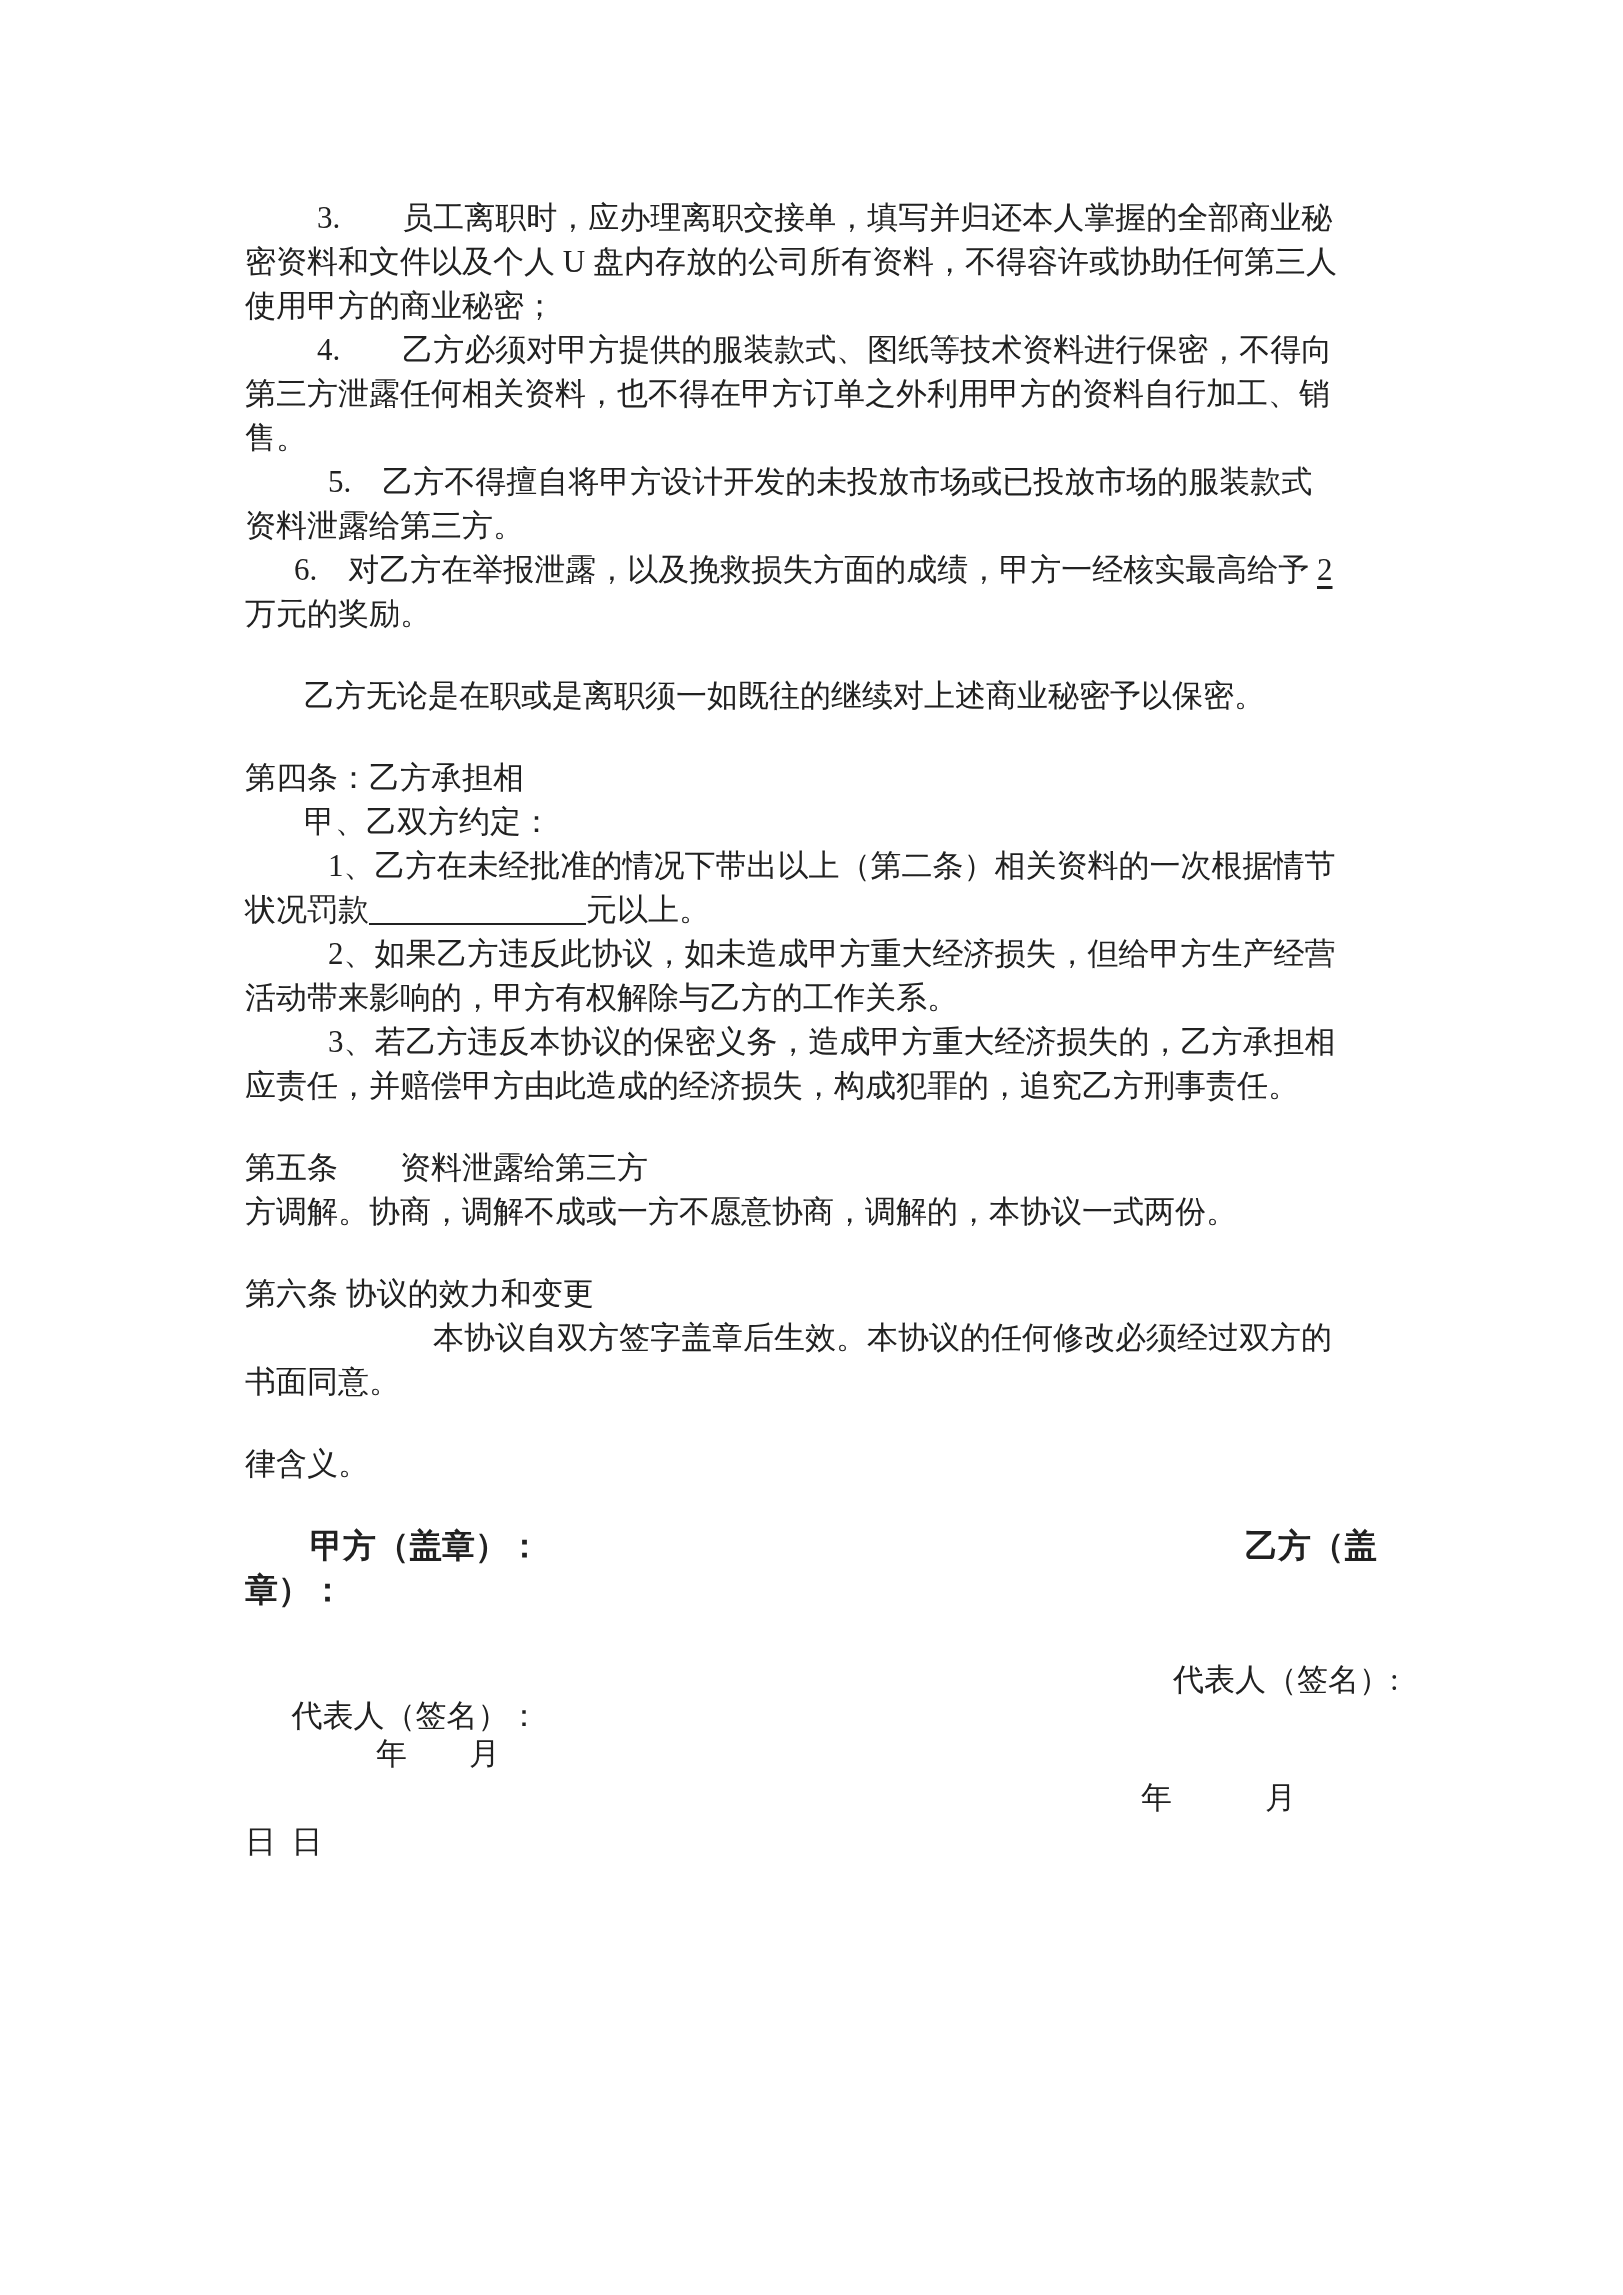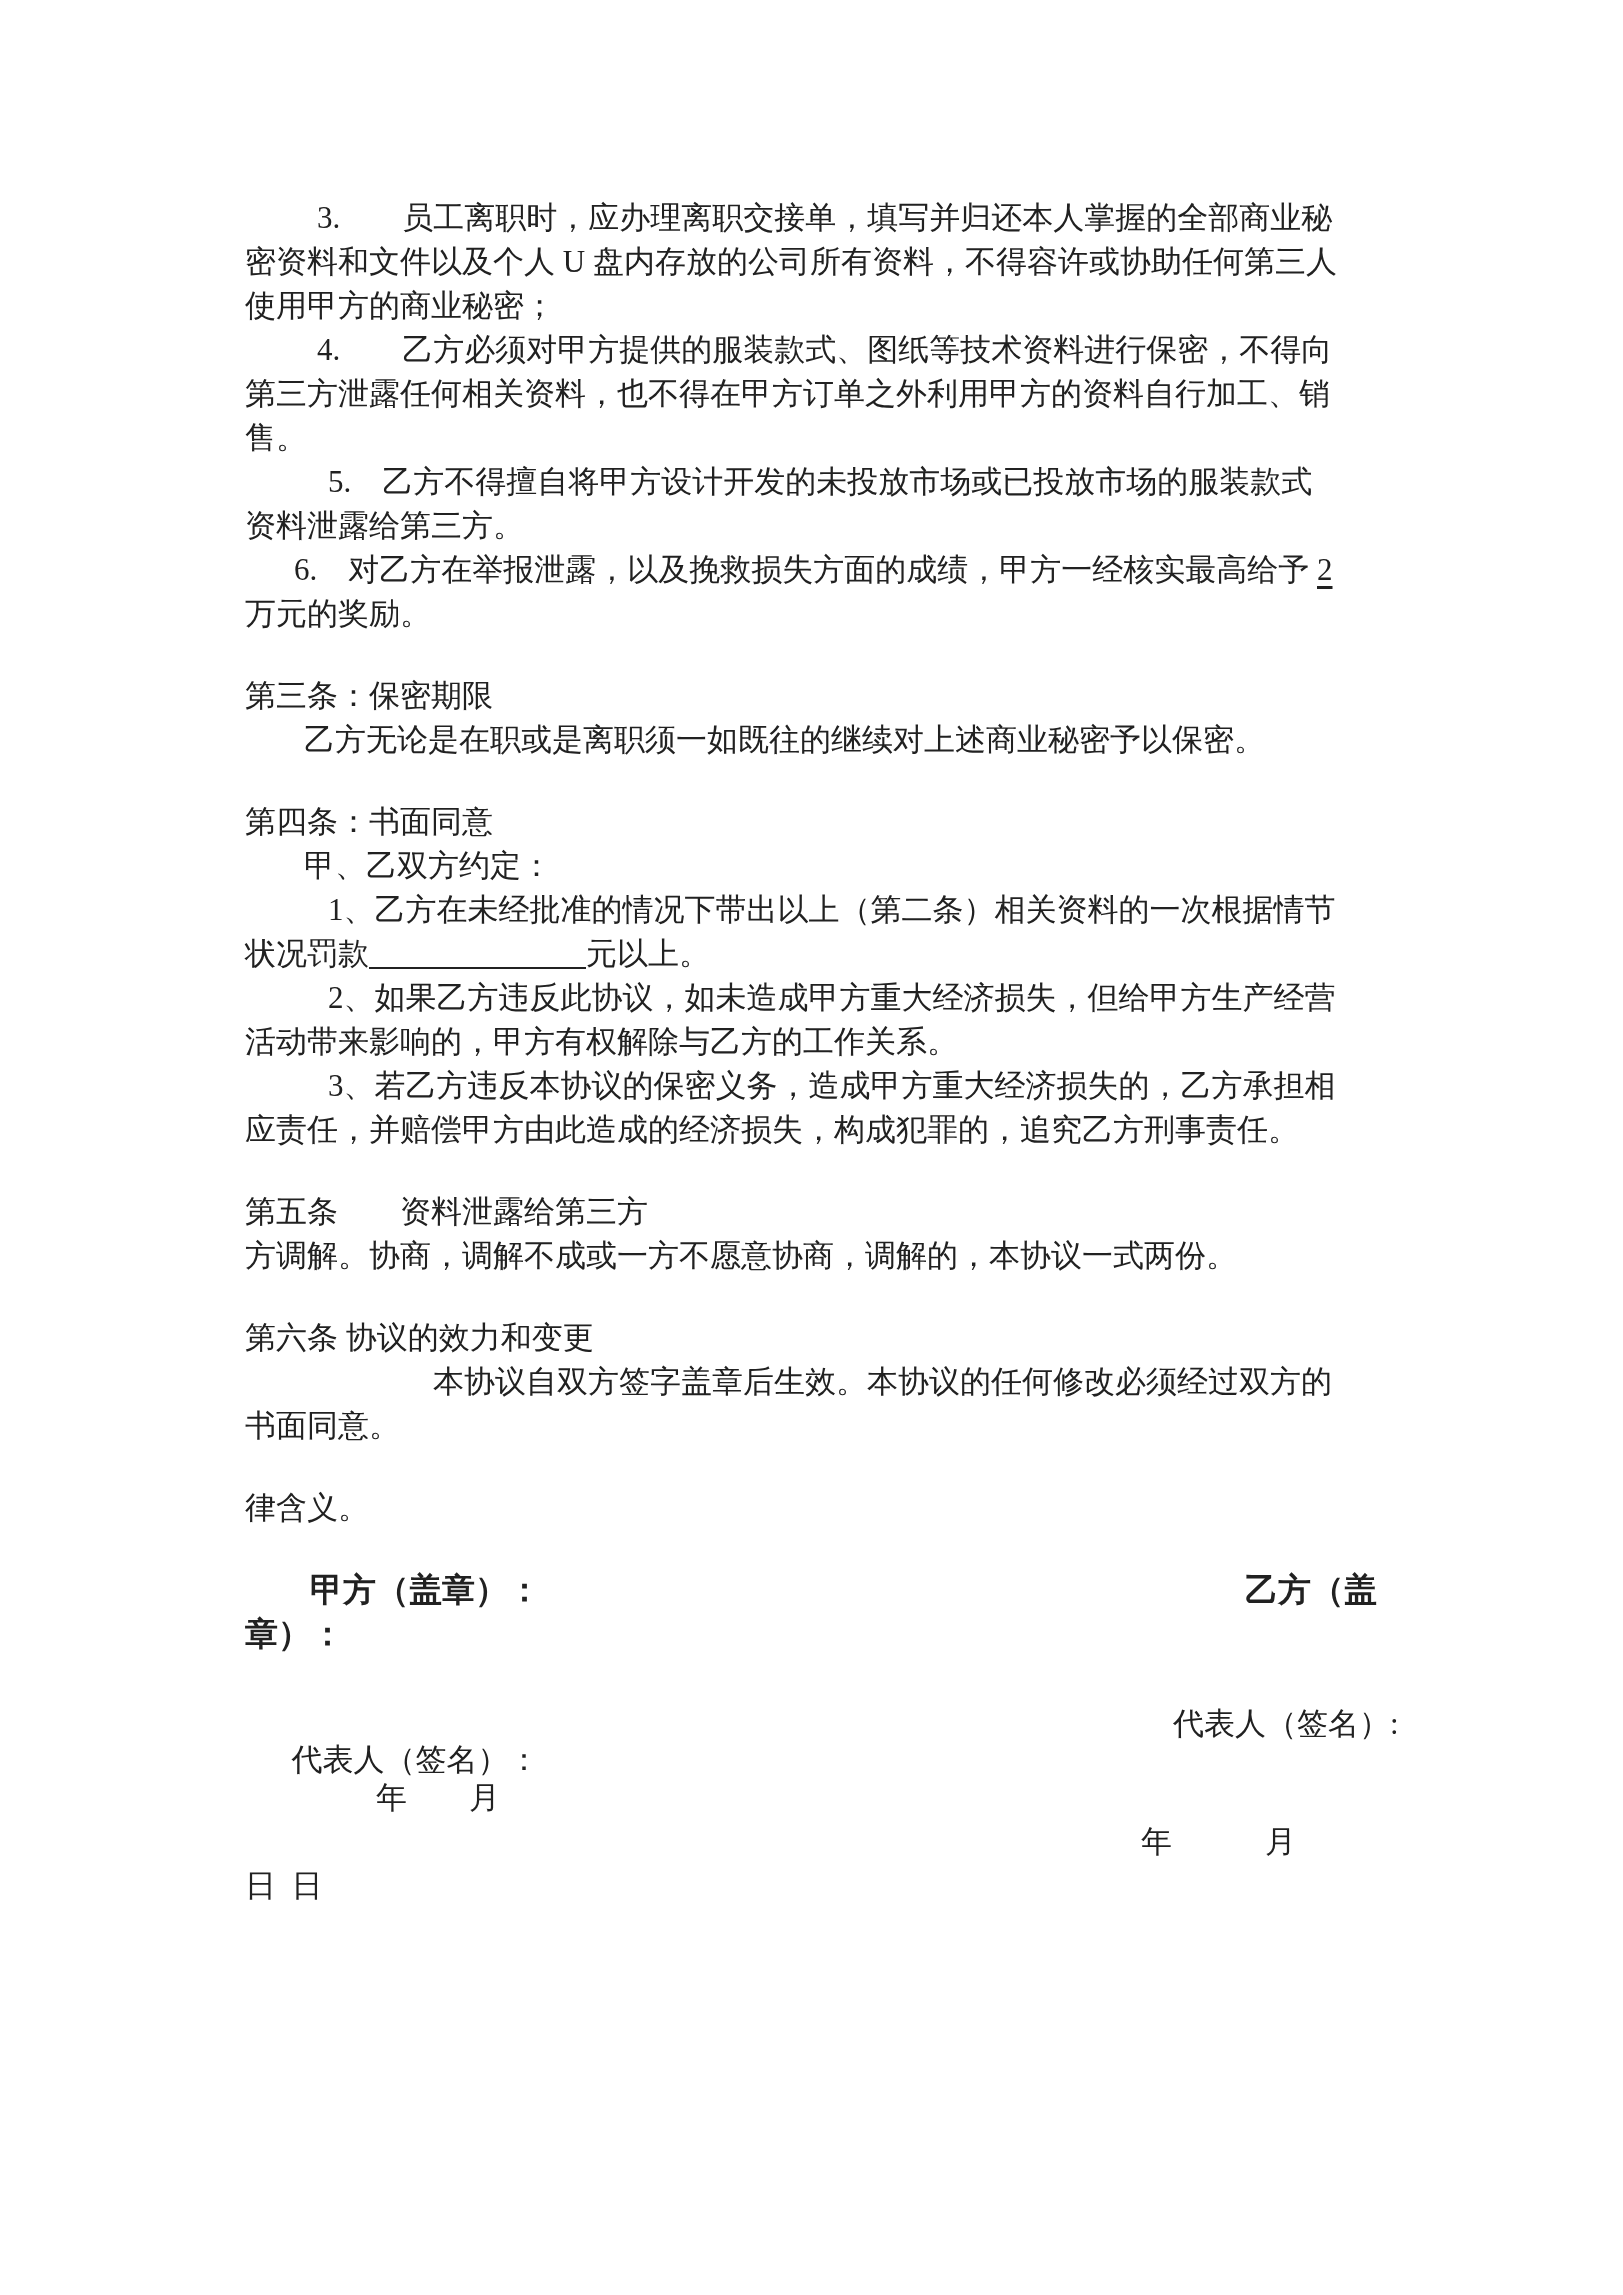--- a/index.html
+++ b/index.html
@@ -56,26 +56,25 @@
     <div class="ln">售。</div>
 
     <div class="ln i102">5.　乙方不得擅自将甲方设计开发的未投放市场或已投放市场的服装款式</div>
     <div class="ln">资料泄露给第三方。</div>
 
     <div class="ln i60"><span>6.　对乙方在举报泄露，以及挽救损失方面的成绩，甲方一经核实最高给予 </span><span class="u">2</span></div>
     <div class="ln">万元的奖励。</div>
 
     <div class="blank"></div>
 
-    <div class="ln">第三条：保密期限</div>
     <div class="ln i72">乙方无论是在职或是离职须一如既往的继续对上述商业秘密予以保密。</div>
 
     <div class="blank"></div>
 
-    <div class="ln">第四条：书面同意</div>
+    <div class="ln">第四条：乙方承担相</div>
     <div class="ln i72">甲、乙双方约定：</div>
     <div class="ln i102">1、乙方在未经批准的情况下带出以上（第二条）相关资料的一次根据情节</div>
     <div class="ln"><span>状况罚款</span><span class="fill-blank"></span><span>元以上。</span></div>
     <div class="ln i102">2、如果乙方违反此协议，如未造成甲方重大经济损失，但给甲方生产经营</div>
     <div class="ln">活动带来影响的，甲方有权解除与乙方的工作关系。</div>
     <div class="ln i102">3、若乙方违反本协议的保密义务，造成甲方重大经济损失的，乙方承担相</div>
     <div class="ln">应责任，并赔偿甲方由此造成的经济损失，构成犯罪的，追究乙方刑事责任。</div>
 
     <div class="blank"></div>
 

